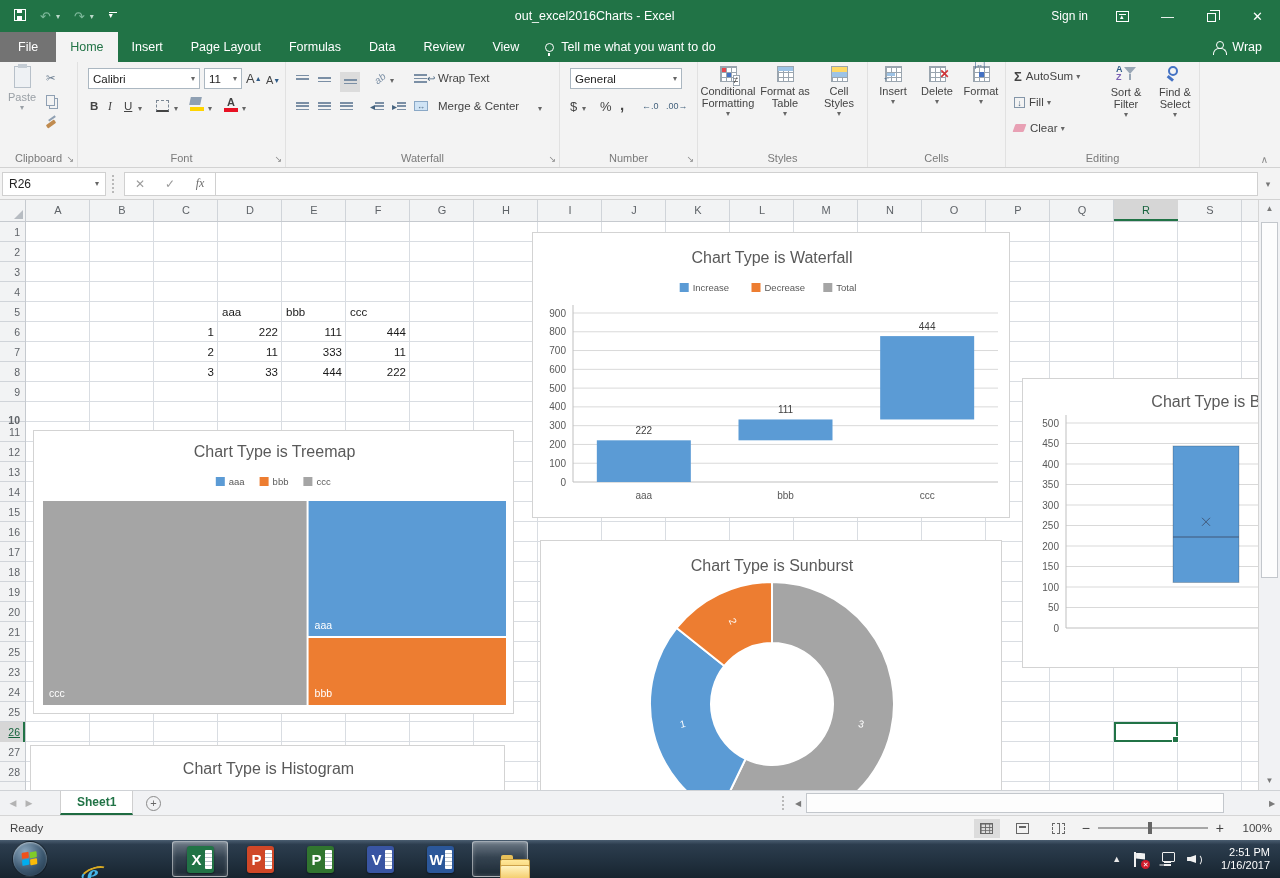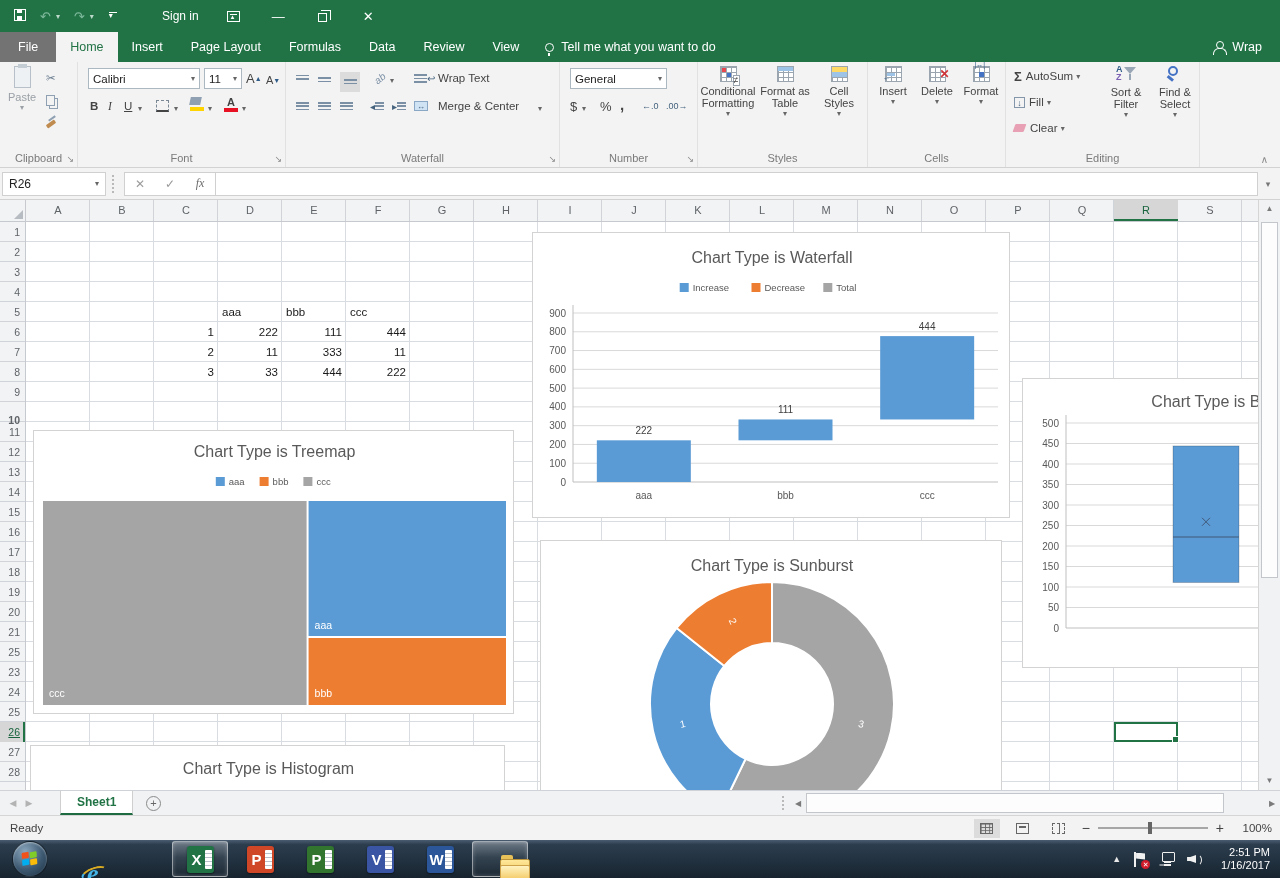--- a/index.html
+++ b/index.html
@@ -167,20 +167,21 @@
 
   <div id="titlebar">
     <div class="qat">
       <span class="qi"><span class="floppy"></span></span>
       <span class="qi dim">↶</span>
         <span class="dd">▾</span>
       <span class="qi dim">↷</span>
         <span class="dd">▾</span>
       <span class="qi"><span class="custi"></span></span>
     </div>
+    <div id="title-text">out_excel2016Charts - Excel</div>
     <div class="tb-right">
       <span id="signin">Sign in</span>
       <span class="tb-btn">
           <span class="rdo-icon"></span>
         </span>
       <span class="tb-btn">—</span>
       <span class="tb-btn">
           <span class="restore-icon"></span>
         </span>
       <span class="tb-btn">✕</span>
@@ -303,21 +304,21 @@
       <span class="sbtn" style="left:128px;top:34px;">
           <span style="width:14px;height:10px;background:#cfe3f5;border:1px solid #8aa8c6;text-align:center;font-size:8px;color:#44627e;line-height:9px;">↔</span>
         </span>
       <span class="sbtn" style="left:152px;top:34px;white-space:nowrap;">Merge &amp; Center</span>
       <span class="sbtn car" style="left:252px;top:36px;">▾</span>
       <div class="glabel">Waterfall</div>
       <span class="launcher">↘</span>
     </div>
 
     <div class="rgroup" style="left:560px;width:138px;">
-      <div class="combo" style="left:10px;top:6px;width:97px;">
+      <div class="combo" style="left:10px;top:6px;width:112px;">
         <span>General</span>
           <span class="car">▾</span>
       </div>
       <span class="sbtn" style="left:10px;top:34px;font-size:13px;">$</span>
       <span class="sbtn car" style="left:22px;top:36px;">▾</span>
       <span class="sbtn" style="left:40px;top:34px;font-size:13px;">%</span>
       <span class="sbtn" style="left:60px;top:32px;font-size:15px;font-weight:bold;">,</span>
       <span class="sbtn" style="left:82px;top:34px;font-size:9px;color:#44627e;">←.0</span>
       <span class="sbtn" style="left:106px;top:34px;font-size:9px;color:#44627e;">.00→</span>
       <div class="glabel">Number</div>

